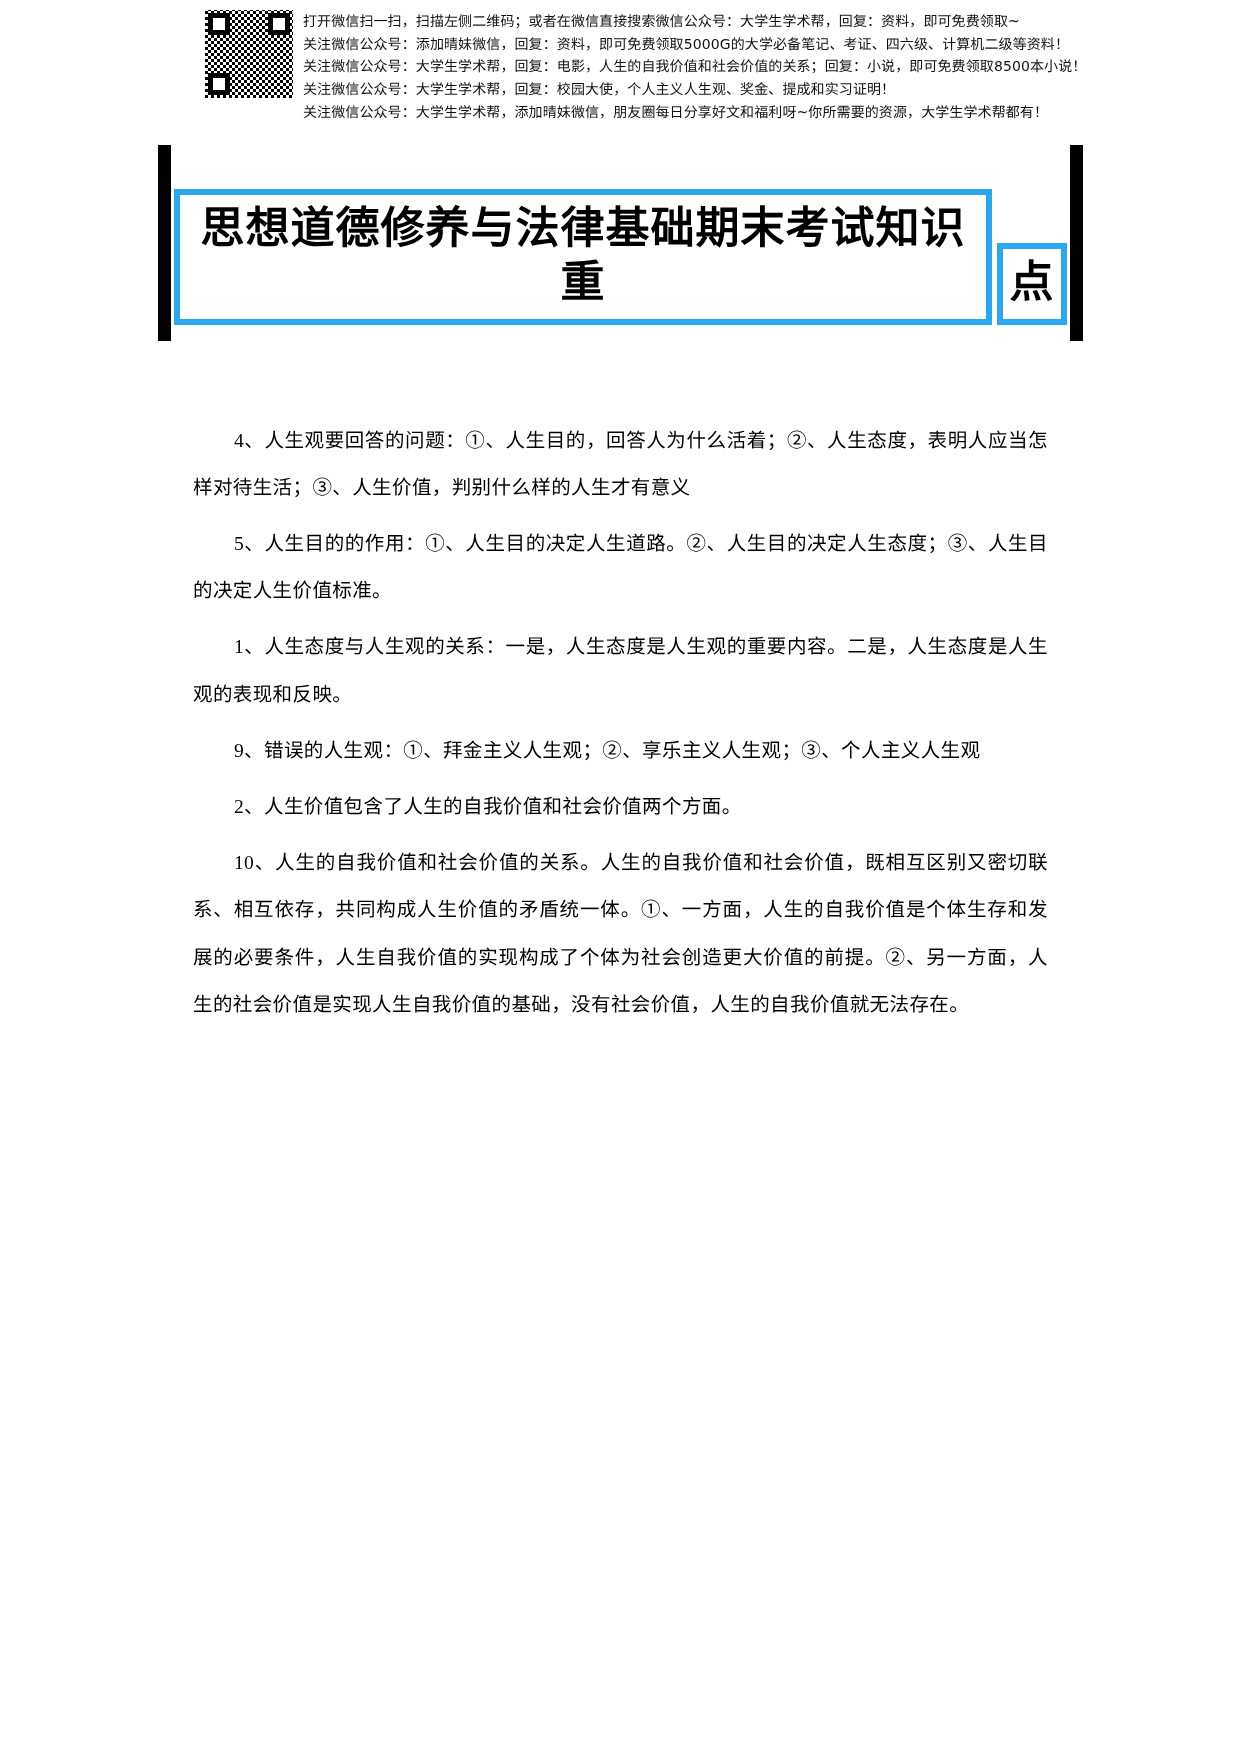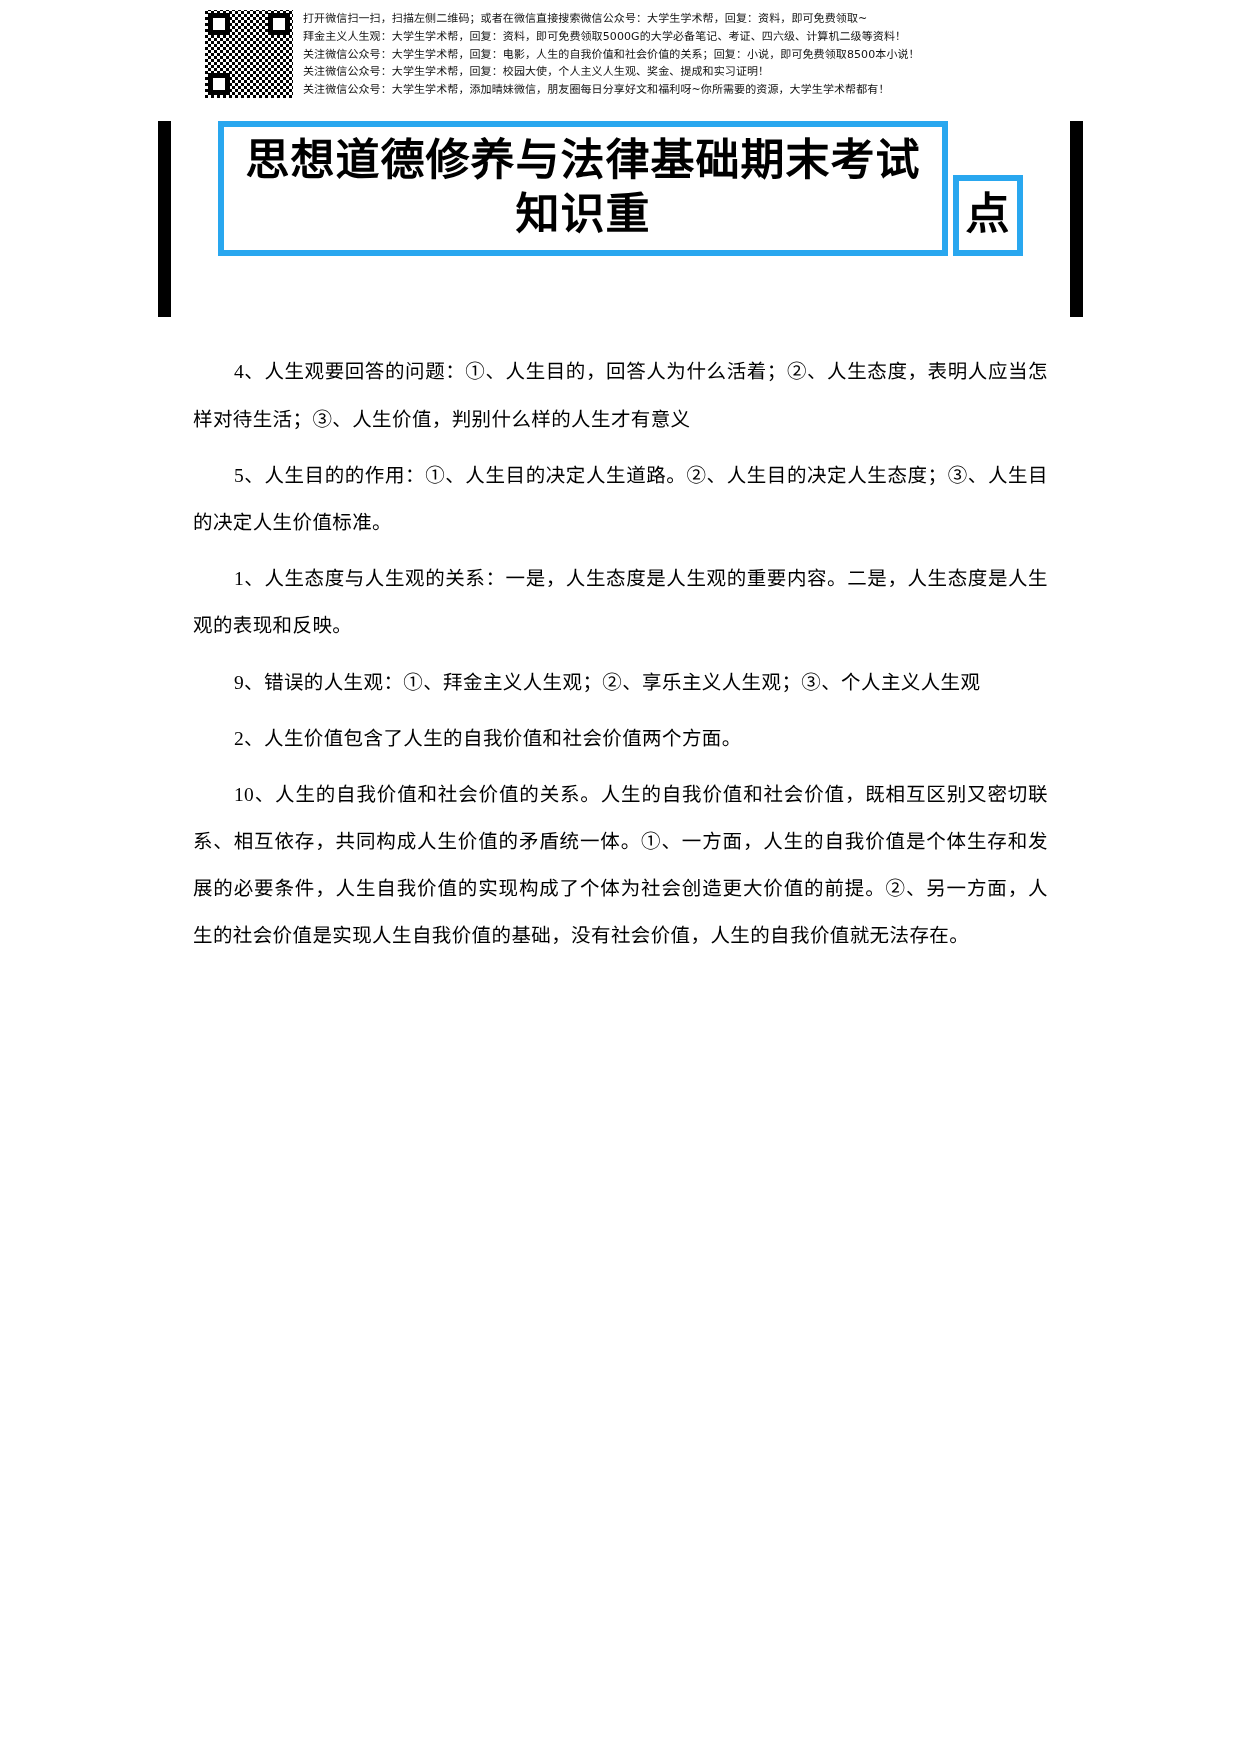--- a/index.html
+++ b/index.html
@@ -45,21 +45,21 @@
   .qr::after  { top: 3px; right: 3px; }
   .qr-inner {
     position: absolute;
     bottom: 3px; left: 3px;
     width: 22px; height: 22px;
     border: 5px solid #000;
     background: #fff;
     box-sizing: border-box;
   }
   .promo-lines {
-    font-size: 11px;
+    font-size: 14px;
     line-height: 1.62;
     color: #111;
     letter-spacing: 0.1px;
     white-space: nowrap;
   }
   .promo-lines div { margin: 0; }
 
   
   .title-wrap {
     margin: 22px auto 0 auto;
@@ -89,21 +89,21 @@
     display: inline-block;
     background: #ffffff;
     border: 6px solid #29a7ef;
     font-size: 44px;
     font-weight: bold;
     line-height: 1.22;
     padding: 6px 10px 10px 10px;
     letter-spacing: 1px;
     box-sizing: border-box;
   }
-  .title-line-1 { width: 730px; }
+  .title-line-1 { width: 818px; margin-top: 44px; }
   .title-line-2 { width: 70px; margin-top: 14px; padding-left: 6px; padding-right: 6px;}
 
   
   .doc-body {
     margin: 92px auto 0 auto;
     width: 855px;
     font-size: 19.5px;
     line-height: 2.42;
     letter-spacing: 0.4px;
     text-align: justify;
@@ -116,21 +116,21 @@
 </style>
 </head>
 <body>
 
 <div class="promo">
   <div class="qr">
       <span class="qr-inner"></span>
     </div>
   <div class="promo-lines">
     <div>打开微信扫一扫，扫描左侧二维码；或者在微信直接搜索微信公众号：大学生学术帮，回复：资料，即可免费领取~</div>
-    <div>拜金主义人生观：大学生学术帮，回复：资料，即可免费领取5000G的大学必备笔记、考证、四六级、计算机二级等资料！</div>
+    <div>关注微信公众号：添加晴妹微信，回复：资料，即可免费领取5000G的大学必备笔记、考证、四六级、计算机二级等资料！</div>
     <div>关注微信公众号：大学生学术帮，回复：电影，人生的自我价值和社会价值的关系；回复：小说，即可免费领取8500本小说！</div>
     <div>关注微信公众号：大学生学术帮，回复：校园大使，个人主义人生观、奖金、提成和实习证明！</div>
     <div>关注微信公众号：大学生学术帮，添加晴妹微信，朋友圈每日分享好文和福利呀~你所需要的资源，大学生学术帮都有！</div>
   </div>
 </div>
 
 <div class="title-wrap">
   <div class="bracket-left"></div>
   <div class="bracket-right"></div>
   <div class="title-lines">

